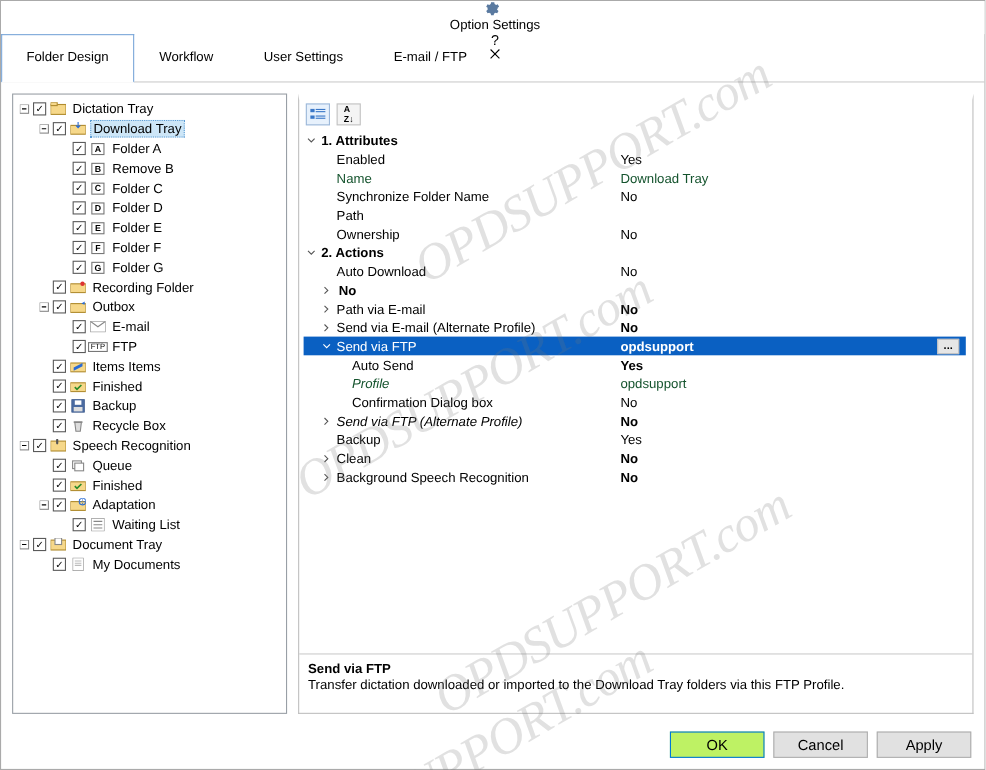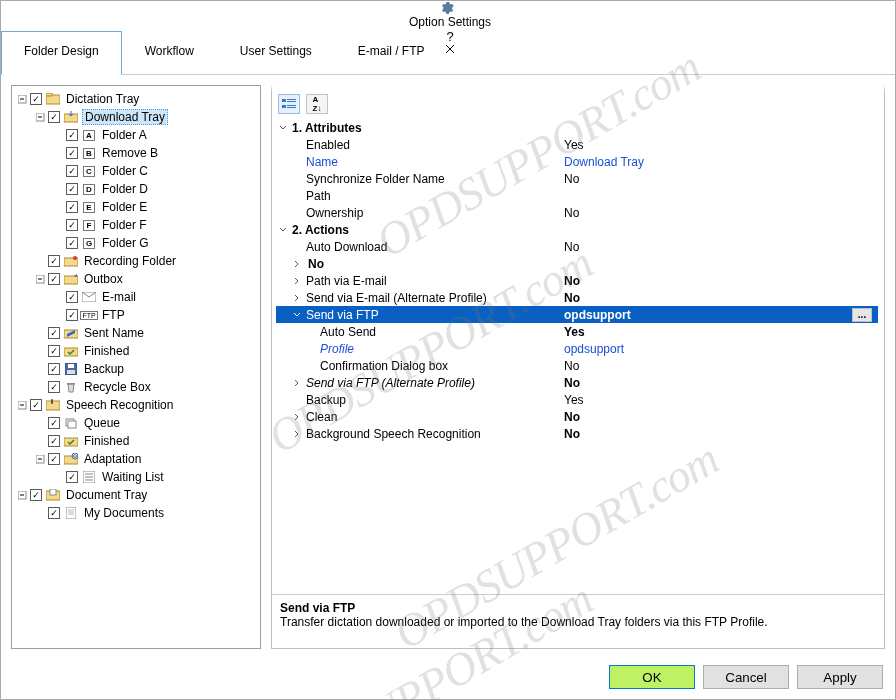--- a/index.html
+++ b/index.html
@@ -39,21 +39,21 @@
   .tbtn { width:22px; height:20px; border:1px solid #9db8d9; background:#e7f1fc; display:inline-flex; align-items:center; justify-content:center; font-size:10px; }
   .tbtn.plain { border-color:#c2c2c2; background:#f4f4f4; }
 
   .propgrid { flex:1; overflow:auto; padding:2px 6px 4px 4px; }
   .prow { display:flex; align-items:center; height:17px; }
   .prow .pex { width:14px; height:12px; display:inline-flex; align-items:center; justify-content:center; color:#5a5a5a; font-size:9px; }
   .prow .pname { flex:0 0 270px; padding-left:2px; }
   .prow .pval { flex:1; padding-left:4px; }
   .prow.cat .pname { font-weight:bold; }
   .pbold { font-weight:bold; }
-  .pgray { color:#1d4ed8; }
+  .pgray { color:#14532d; }
   .sel-row { background:#0a60c2; color:#fff; }
   .sel-row .pval { display:flex; align-items:center; }
   .sel-row .pval .elips { margin-left:auto; margin-right:6px; width:20px; height:14px; background:#e6e6e6; color:#000; border:1px solid #bfbfbf; display:inline-flex; align-items:center; justify-content:center; font-size:10px; }
 
   .descbox { height:54px; border-top:1px solid #ccc; padding:6px 8px; }
   .descbox .dt { font-weight:bold; }
 
   
   .bottombar { height:44px; display:flex; align-items:center; justify-content:flex-end; gap:8px; padding:0 12px; }
   .btn { width:86px; height:24px; border:1px solid #adadad; background:#e1e1e1; cursor:default; }
@@ -231,21 +231,21 @@
           </div>
           <div class="tree-row" style="padding-left: 18px;">
             <span class="exp"></span>
             <span class="chk">✓</span>
             <span class="nicon">
               <svg width="14" height="12">
                 <rect x="0" y="3" width="14" height="8" fill="#f6d88a" stroke="#b08b2e"></rect>
                 <path d="M3 7l8-4v3l-8 4z" fill="#2a6bd4"></path>
               </svg>
             </span>
-            <span class="lbl">Sent Name</span>
+            <span class="lbl">Items Items</span>
           </div>
           <div class="tree-row" style="padding-left: 18px;">
             <span class="exp"></span>
             <span class="chk">✓</span>
             <span class="nicon">
               <svg width="14" height="12">
                 <rect x="0" y="3" width="14" height="8" fill="#f6d88a" stroke="#b08b2e"></rect>
                 <path d="M4 7l2 2 4-4" stroke="#2a8b2a" fill="none" stroke-width="1.5"></path>
               </svg>
             </span>

